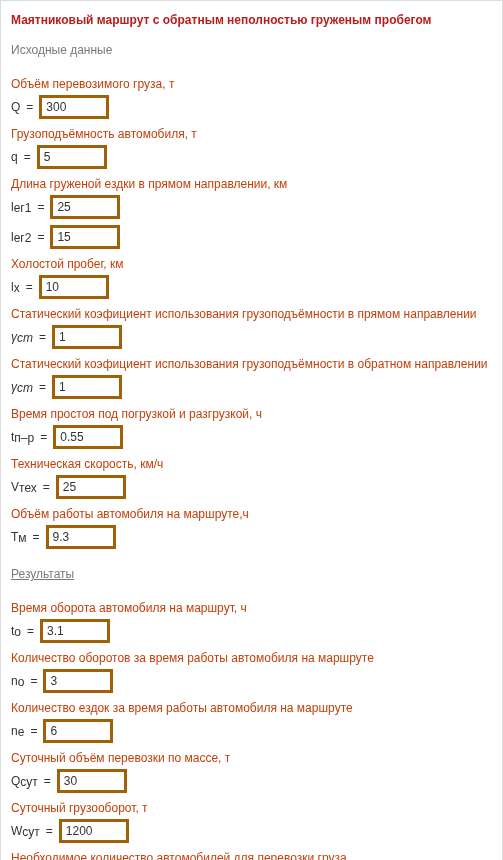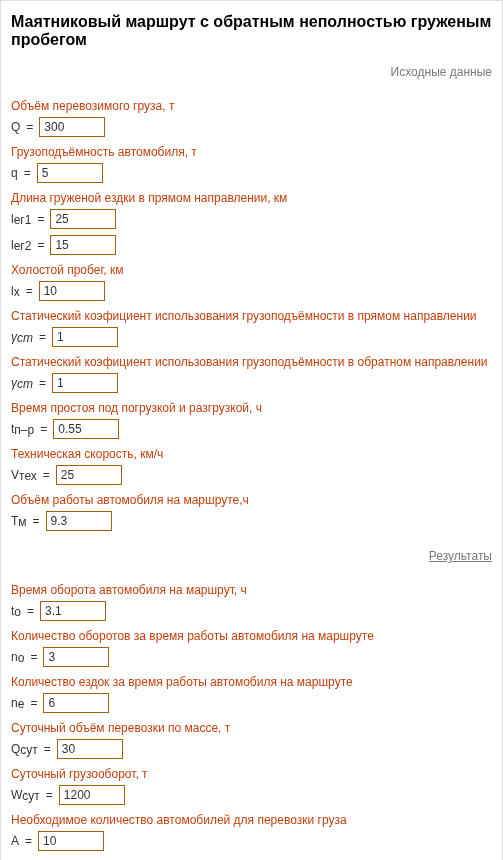--- a/index.html
+++ b/index.html
@@ -11,26 +11,26 @@
     color: #333;
   }
   .page {
     width: 503px;
     box-sizing: border-box;
     border: 1px solid #ddd;
     padding: 12px 10px 12px 10px;
   }
   h1.title {
     margin: 0 0 16px 0;
-    font-size: 16px;
+    font-size: 12px;
     font-weight: bold;
-    color: #000000; 
+    color: #b91c1c; 
   }
   .section-head {
-    text-align: right;
+    text-align: left;
     color: #7a7a7a;
     margin: 6px 0 18px 0;
     font-size: 12px;
   }
   .field-label {
     color: #c2410c;
     margin: 2px 0 2px 0;
     line-height: 1.5;
   }
   .row {
@@ -56,21 +56,21 @@
     margin: 0 2px;
     color: #333;
   }
   input.val {
     font-family: Verdana, Geneva, sans-serif;
     font-size: 12px;
     color: #333;
     height: 18px;
     width: 56px;
     padding: 0 4px;
-    border: 1px solid #a16207;
+    border: 3px solid #a16207;
     background: #fff;
     box-sizing: content-box;
   }
   .italic { font-style: italic; }
 </style>
 </head>
 <body>
 
 <div class="page">
 

